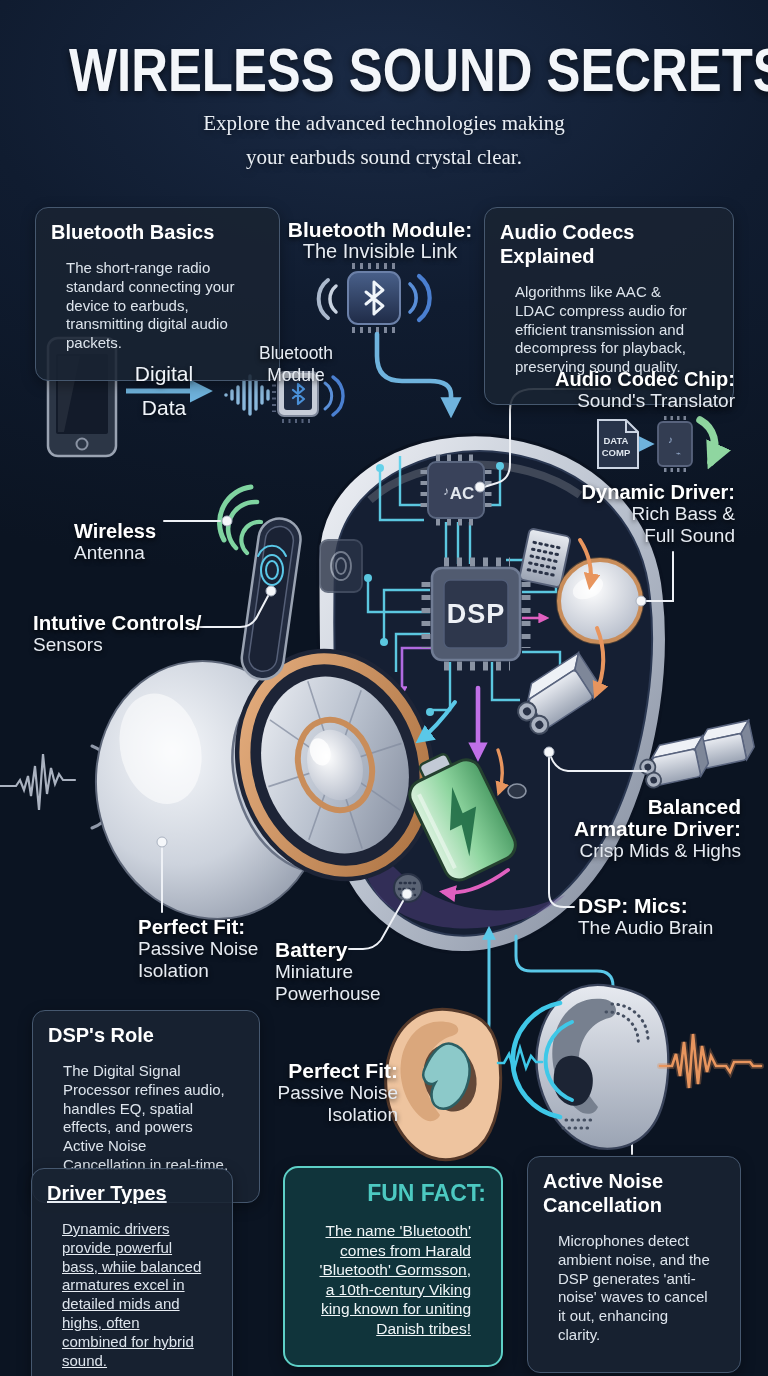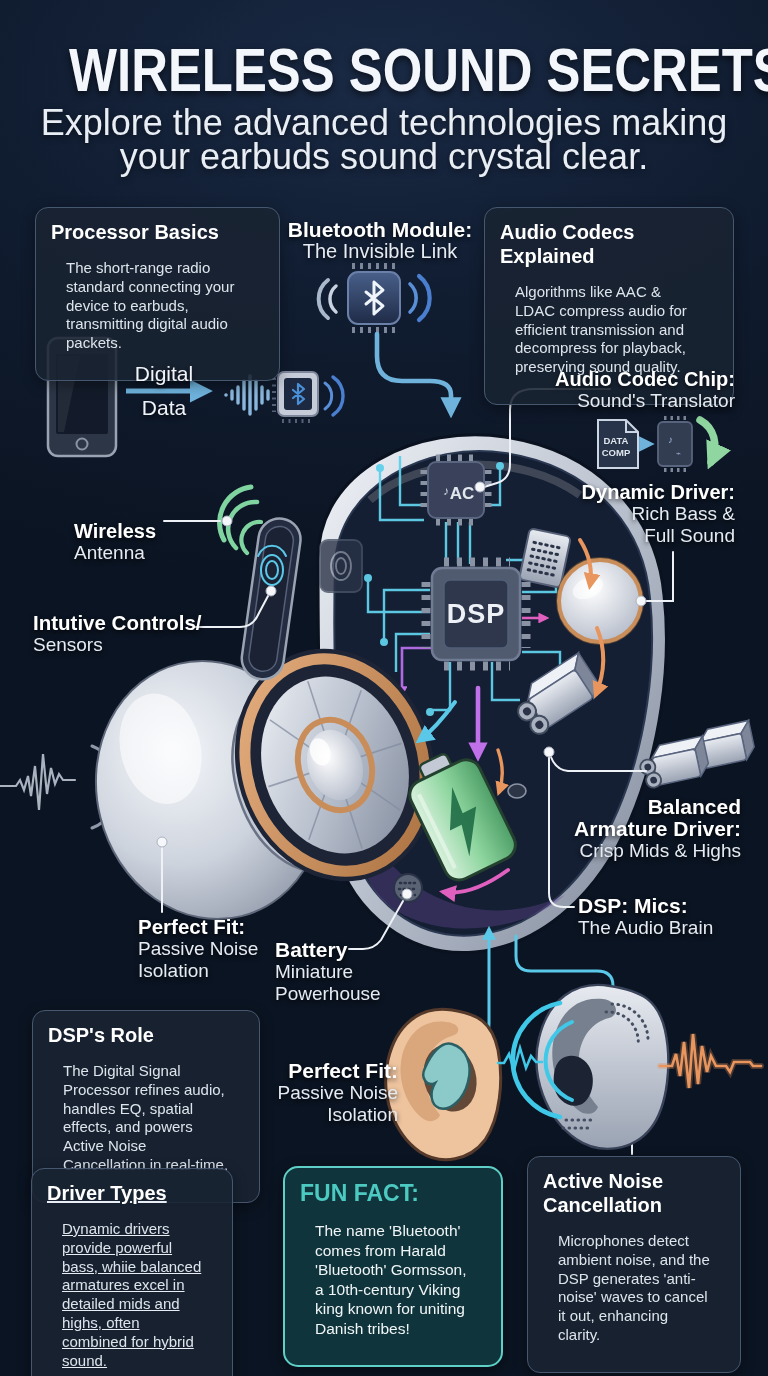--- a/index.html
+++ b/index.html
@@ -8,32 +8,32 @@
     font-family:"Liberation Sans",sans-serif;color:#e9eef4;
     background:radial-gradient(ellipse 900px 500px at 50% 6%, #1a2a45 0%, #101c30 45%, #0b1422 100%);
   }
   .art{position:absolute;left:0;top:0;width:768px;height:1376px;}
   .abs{position:absolute;}
   .title{
     left:0;right:0;top:34px;text-align:center;font-size:62px;font-weight:bold;
     color:#f3f6fa;transform:scaleX(.82);white-space:nowrap;letter-spacing:0;
     text-shadow:0 3px 8px rgba(0,0,0,.6);
   }
-  .subtitle{left:0;right:0;top:106px;text-align:center;font-size:36px;line-height:34px;color:#e9eef4;text-shadow:0 2px 6px rgba(0,0,0,.5);}
+  .subtitle{left:0;right:0;top:106px;text-align:center;font-size:21px;line-height:34px;color:#e9eef4;text-shadow:0 2px 6px rgba(0,0,0,.5);font-family:Liberation Serif, serif;}
   .card{
     background:rgba(25,35,50,.88);border:1.5px solid #46586f;border-radius:13px;
     padding:12px 15px;box-sizing:border-box;box-shadow:0 4px 14px rgba(0,0,0,.35);
   }
   .card h3{margin:0 0 5px 0;font-size:20px;line-height:24px;font-weight:bold;color:#ffffff;}
   .card p{margin:15px;font-size:15px;line-height:18.8px;color:#dde4ec;}
   .card-funfact{
-    background:rgba(17,55,62,.92);border:2px solid #5ed0c7;border-radius:15px;text-align:left;
+    background:rgba(17,55,62,.92);border:2px solid #5ed0c7;border-radius:15px;text-align:right;
   }
   .card-funfact h3{color:#4cc9c1;font-size:23px;line-height:26px;margin-bottom:6px;}
-  .card-funfact p{font-size:15.5px;line-height:19.5px;color:#f0f5f7;}
+  .card-funfact p{font-size:15.5px;line-height:19.5px;color:#f0f5f7;text-decoration:underline;}
   .lbl{position:absolute;text-shadow:0 2px 5px rgba(0,0,0,.75);}
   .lbl .b{display:block;font-weight:bold;font-size:20px;line-height:22px;color:#ffffff;}
   .lbl .n{display:block;font-size:19px;line-height:21.5px;color:#e6ebf2;}
   .ra{text-align:right;}
   .ctr{text-align:center;}
 </style>
 </head>
 <body>
 
 <div class="stage">
@@ -369,37 +369,40 @@
   </g>
 </svg>
 
 <div class="abs title">WIRELESS SOUND SECRETS</div>
 <div class="abs subtitle">
   <span style="display:block">Explore the advanced technologies making</span>
   <span style="display:block">your earbuds sound crystal clear.</span>
 </div>
 
 <div class="abs card" style="left:35px;top:207px;width:245px;">
-  <h3>Processor Basics</h3>
+  <h3>Bluetooth Basics</h3>
   <p>The short-range radio standard connecting your device to earbuds, transmitting digital audio packets.</p>
 </div>
 <div class="abs lbl ctr" style="left:286px;top:219px;width:188px;">
   <span class="b" style="font-size:21px">Bluetooth Module:</span>
   <span class="n" style="font-size:20px">The Invisible Link</span>
 </div>
 <div class="abs card" style="left:484px;top:207px;width:250px;">
   <h3>Audio Codecs Explained</h3>
   <p>Algorithms like AAC &amp; LDAC compress audio for efficient transmission and decompress for playback, preserving sound quality.</p>
 </div>
 
 <div class="abs lbl ctr" style="left:122px;top:363px;width:84px;">
   <span class="n" style="font-size:21px;color:#f0f4f9">Digital</span>
 </div>
 <div class="abs lbl ctr" style="left:122px;top:397px;width:84px;">
   <span class="n" style="font-size:21px;color:#f0f4f9">Data</span>
+</div>
+<div class="abs lbl ctr" style="left:228px;top:343px;width:136px;">
+  <span class="n" style="font-size:17.5px">Bluetooth Module</span>
 </div>
 
 <div class="abs lbl ra" style="right:33px;top:368px;width:220px;">
   <span class="b">Audio Codec Chip:</span>
   <span class="n">Sound's Translator</span>
 </div>
 <div class="abs lbl ra" style="right:33px;top:481px;width:200px;">
   <span class="b">Dynamic Driver:</span>
   <span class="n">Rich Bass &amp;</span>
   <span class="n">Full Sound</span>

